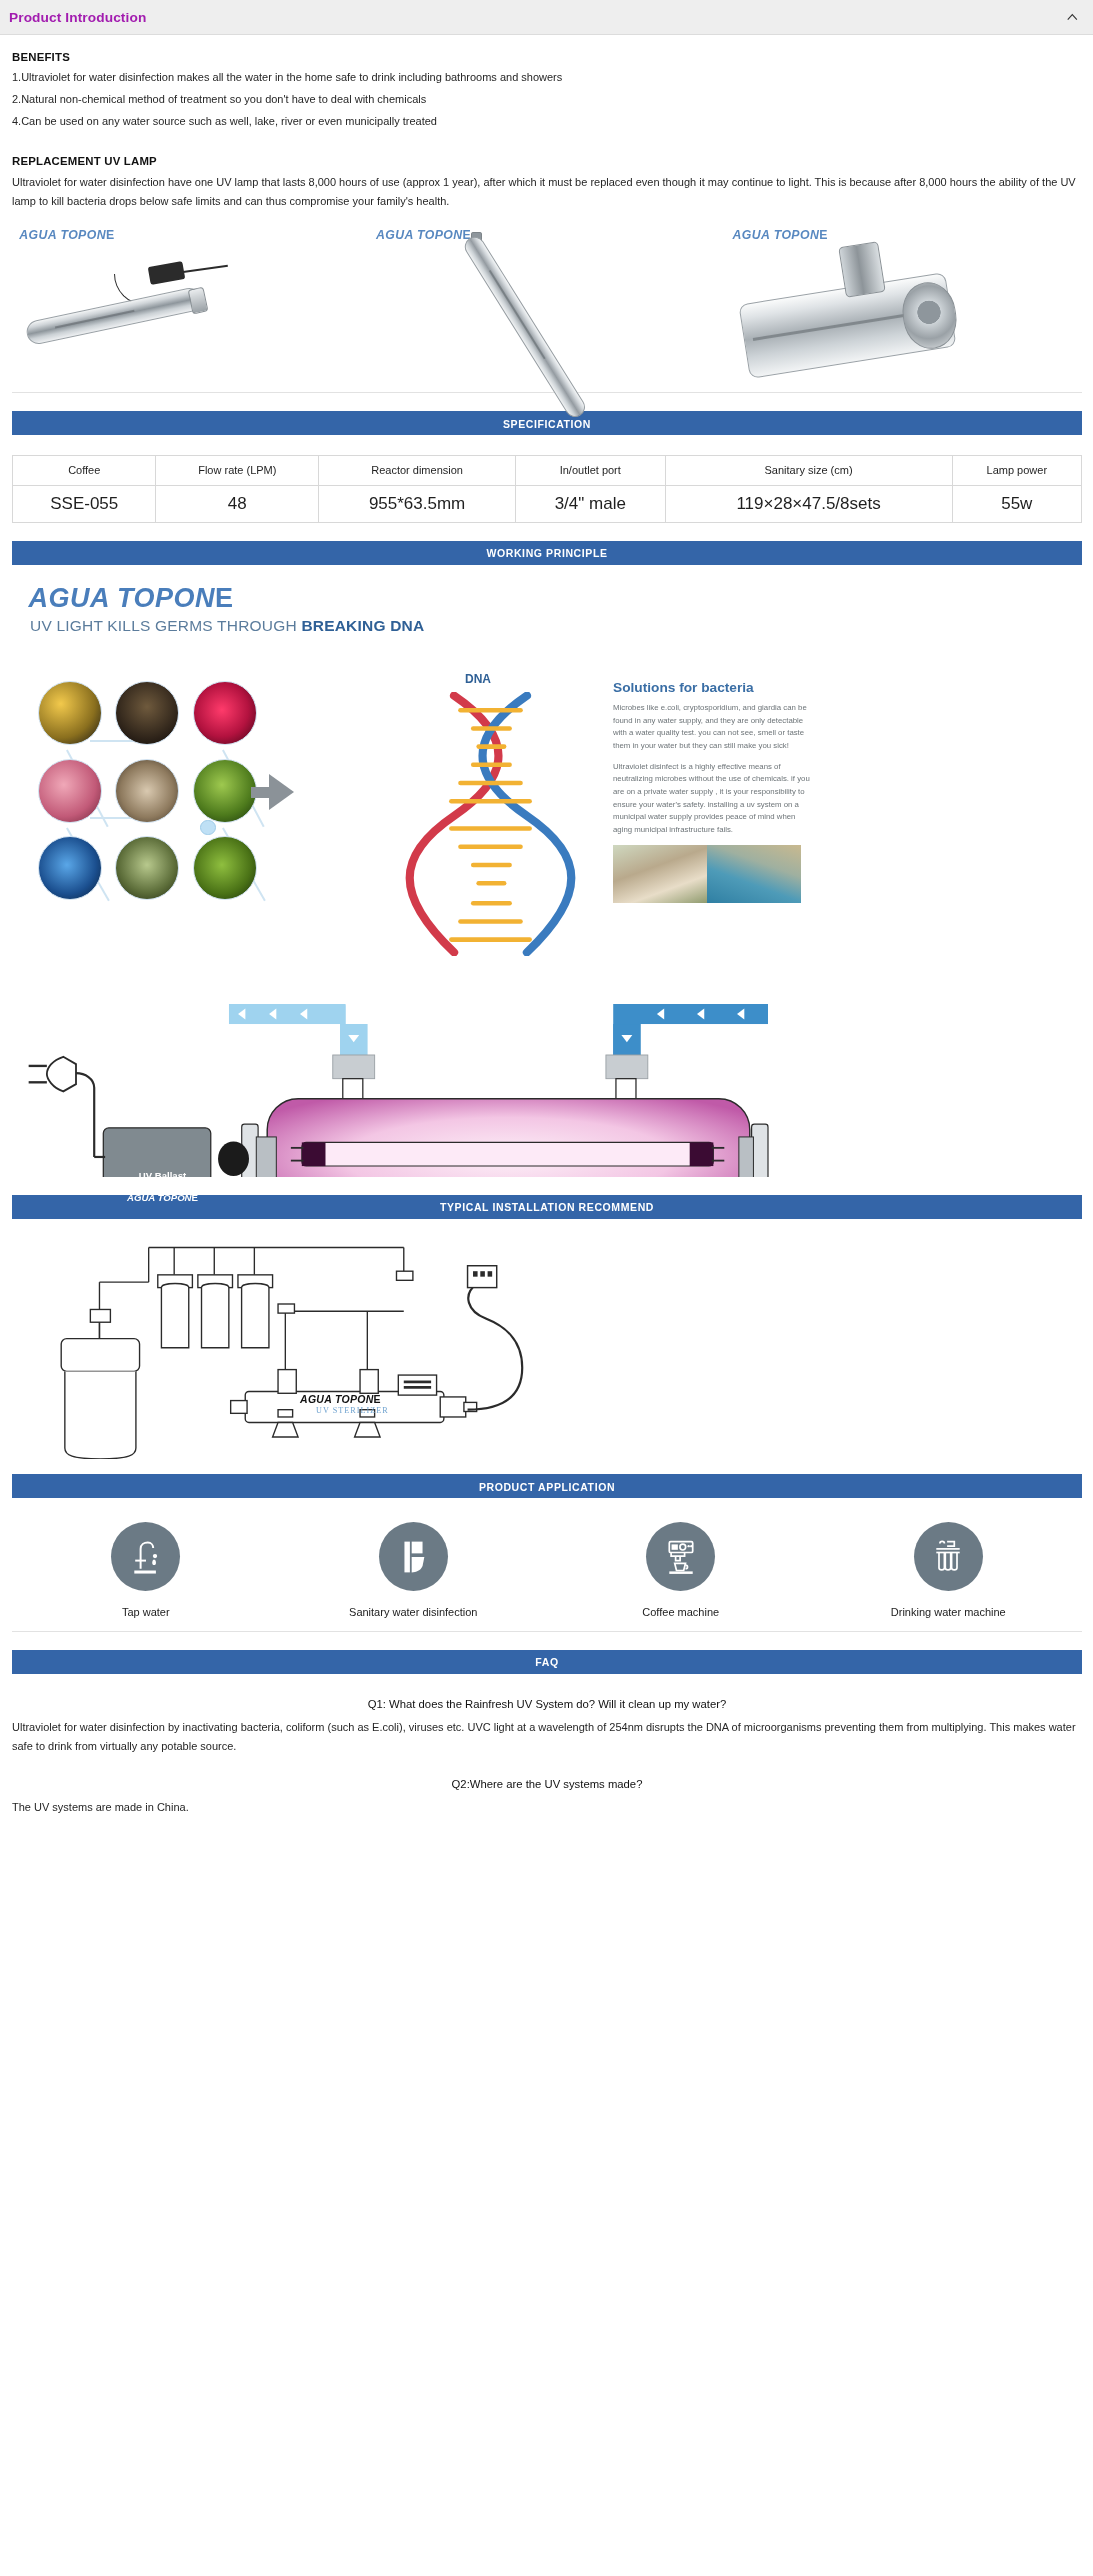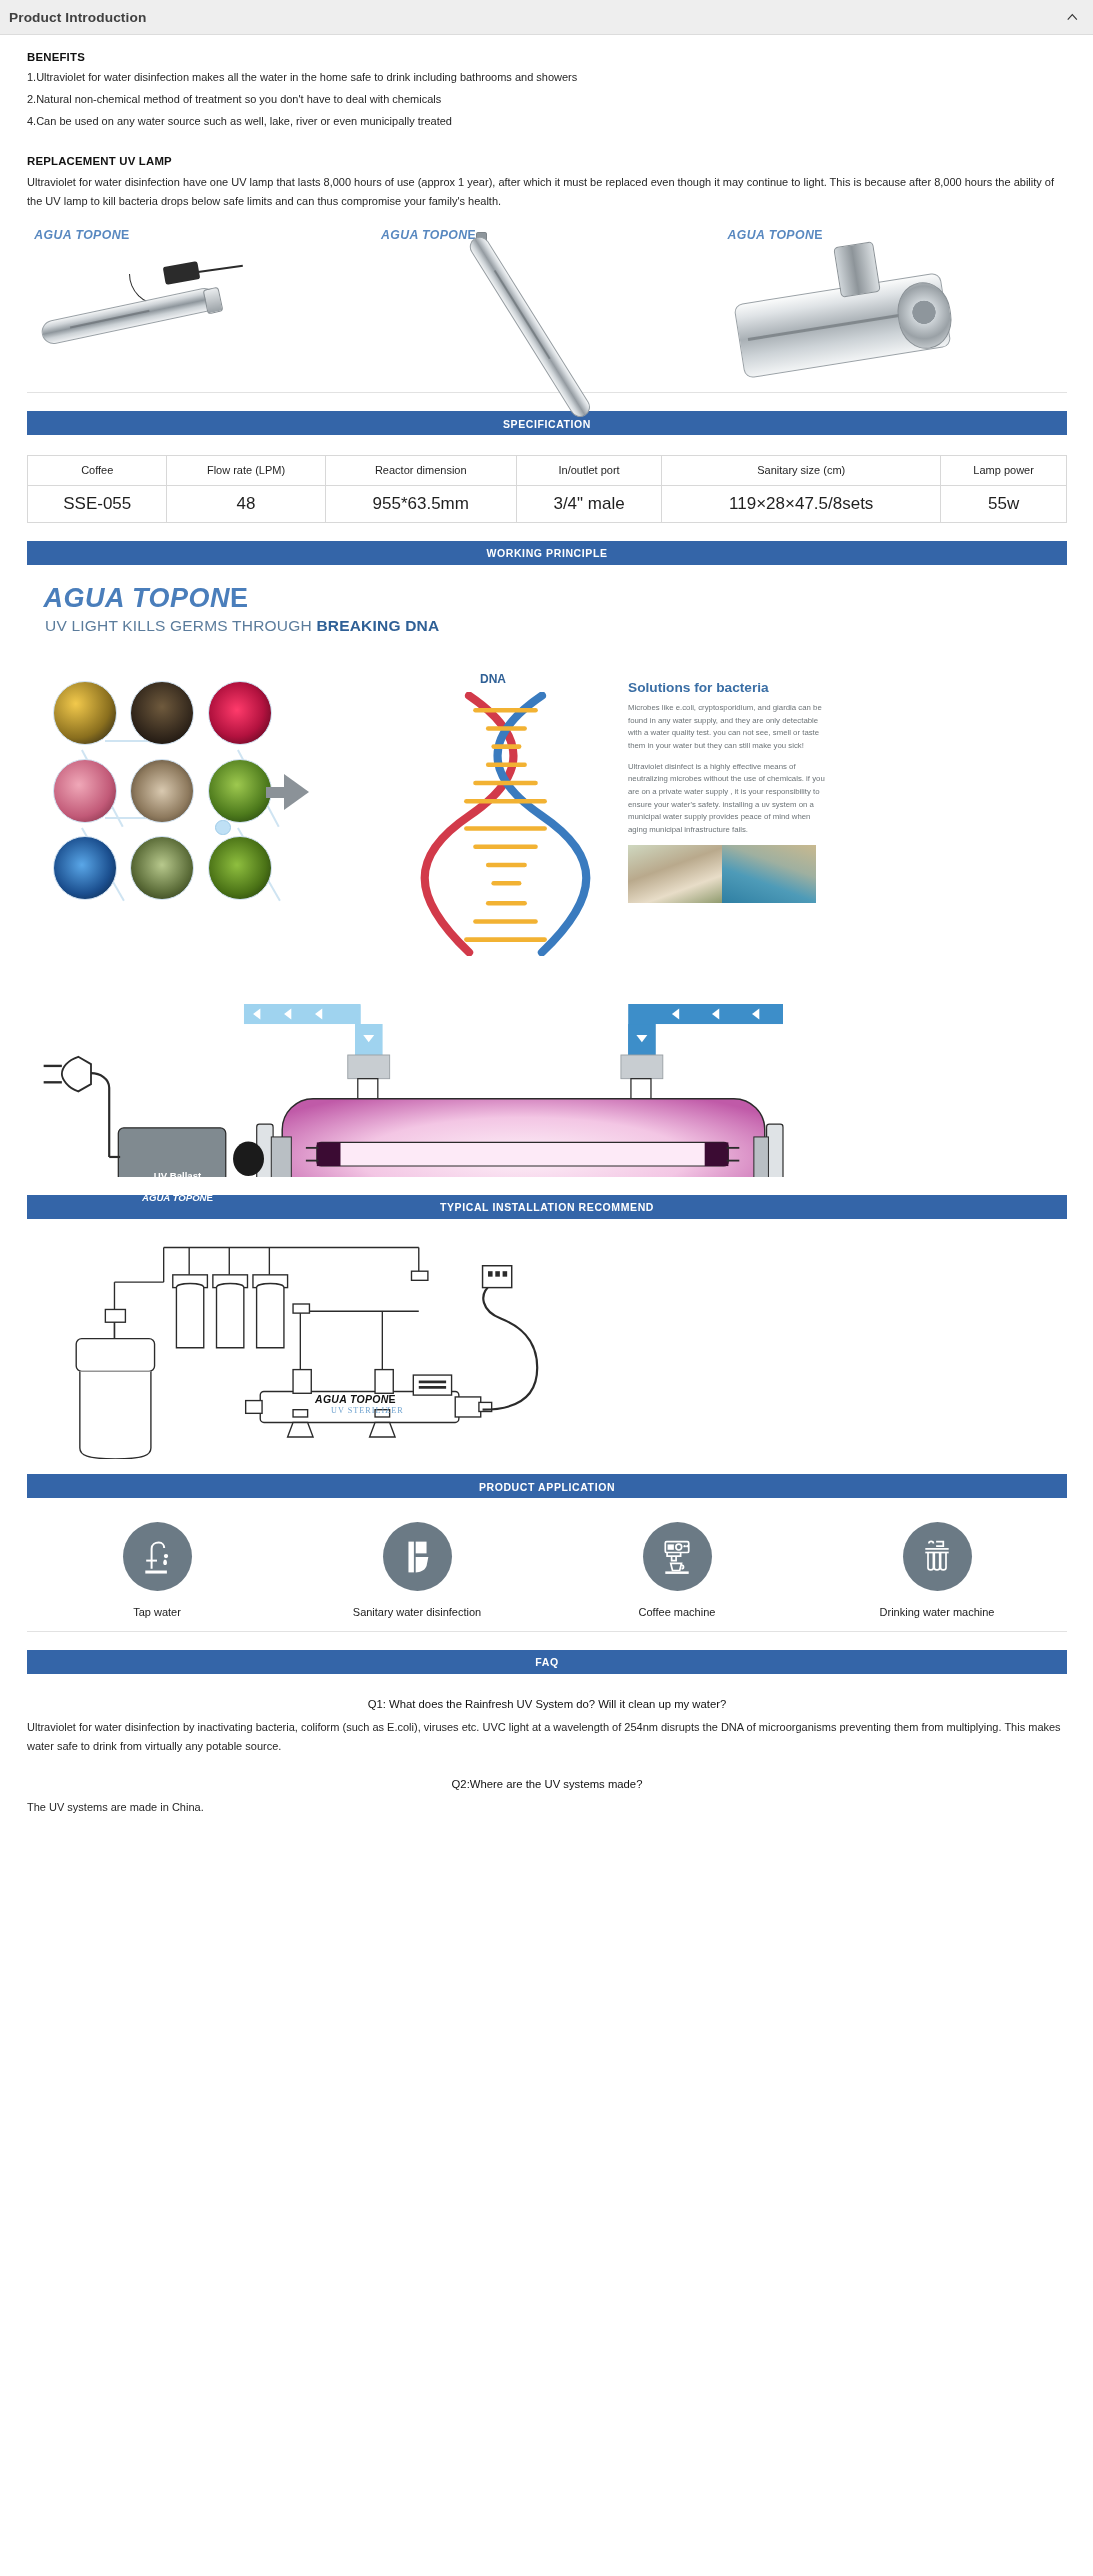--- a/index.html
+++ b/index.html
@@ -19,27 +19,27 @@
     border-bottom: 0.9px solid #dcdcdc;
     height: 35px;
     display: flex;
     align-items: center;
     justify-content: space-between;
     padding: 0 14.6px 0 9px;
   }
   .accordion-title {
     font-size: 13.7px;
     font-weight: bold;
-    color: #404040;
+    color: #a21caf;
     letter-spacing: 0.1px;
   }
   .chevron { width: 14.6px; height: 14.6px; display:block; }
 
   
-  .content { padding: 0 27px; }
+  .content { padding: 0 12px; }
   .section-gap-top { height: 16.4px; }
 
   h4.block-title {
     font-size: 11.4px;
     font-weight: bold;
     margin: 0 0 6.4px 0;
     color: #111;
     letter-spacing: 0.2px;
   }
   p.body-line {

